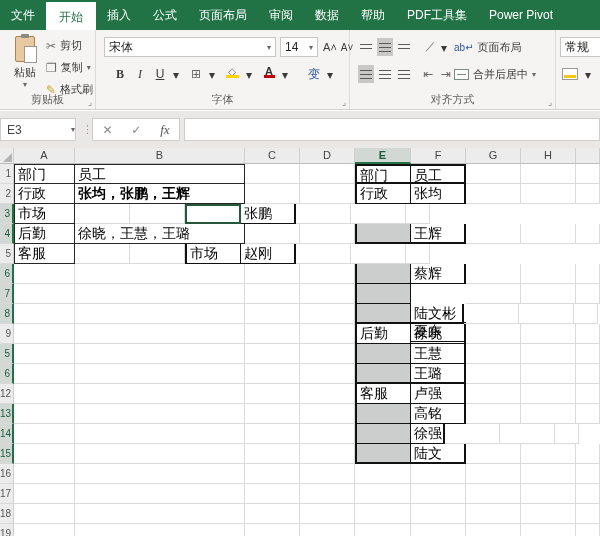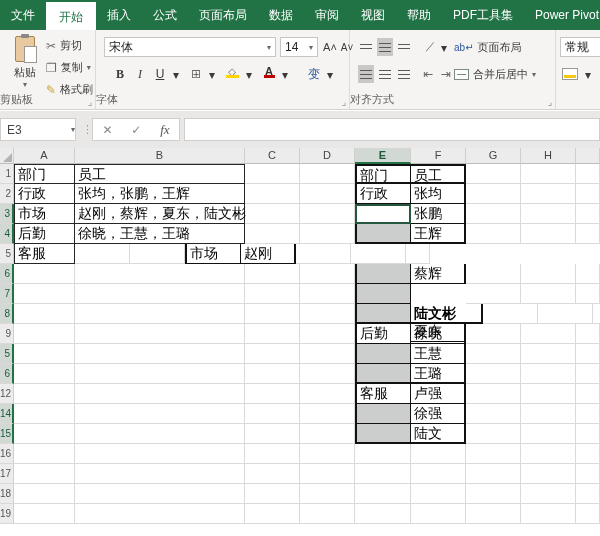--- a/index.html
+++ b/index.html
@@ -8,21 +8,21 @@
   #app { position:absolute; inset:0; width:600px; height:536px; overflow:hidden;padding-left:24px; }
 
   
   #tabbar { position:absolute; top:0; left:0; right:0; height:30px; background:#217346; display:flex; align-items:center; overflow:hidden; }
   .tab { color:#fff; font-size:12px; padding:7px 11px; white-space:nowrap; cursor:default; }
   .tab.active { background:#fff; color:#217346; margin-top:2px; padding:7px 13px; height:28px; }
 
   
   #ribbon { position:absolute; top:30px; left:0; right:0; height:80px; background:#f5f4f2; border-bottom:1px solid #d4d2cf; }
   .group { position:absolute; top:0; bottom:0; border-right:1px solid #dddbd8; }
-  .group-label { position:absolute; bottom:2px; left:0; right:0; text-align:left; font-size:11px; color:#605e5c; }
+  .group-label { position:absolute; bottom:2px; left:0; right:0; text-align:center; font-size:11px; color:#605e5c; }
   .launcher { position:absolute; bottom:2px; right:3px; font-size:9px; color:#8a8886; }
   .caret { font-size:8px; color:#666; }
   .rbtn { position:absolute; font-size:11px; color:#3b3a39; display:flex; align-items:center; gap:4px; white-space:nowrap; }
   .icon-glyph { font-size:12px; color:#6a6867; }
   .combo { position:absolute; background:#fff; border:1px solid #c8c6c4; height:20px; font-size:12px; color:#252423; display:flex; align-items:center; padding:0 4px; justify-content:space-between; }
   .toggle { position:absolute; width:16px; height:18px; display:flex; align-items:center; justify-content:center; font-size:12px; color:#3b3a39; }
   .pressed { background:#cac8c6; }
   .bars { width:12px; height:9px; background:repeating-linear-gradient(to bottom,#595959 0 1.4px,transparent 1.4px 3.8px); }
   .paste-big { position:absolute; left:6px; top:4px; width:38px; height:72px; display:flex; flex-direction:column; align-items:center; font-size:11px; color:#3b3a39; }
   .clipboard { position:relative; width:20px; height:26px; background:#e8c9a0; border:1px solid #a9834f; border-radius:2px; margin-top:2px; }
@@ -74,23 +74,22 @@
 
 <div id="app">
 
   <div id="tabbar">
 
     <div class="tab">文件</div>
       <div class="tab active">开始</div>
       <div class="tab">插入</div>
       <div class="tab">公式</div>
       <div class="tab">页面布局</div>
+      <div class="tab">审阅</div>
       <div class="tab">数据</div>
-      <div class="tab">审阅</div>
-      <div class="tab">视图</div>
       <div class="tab">帮助</div>
       <div class="tab">PDF工具集</div>
       <div class="tab">Power Pivot</div>
   </div>
 
   <div id="ribbon">
 
     <div class="group" style="left:0;width:96px;">
       <div class="paste-big">
         <span class="clipboard">
@@ -242,33 +241,32 @@
         <div class="cell" style="width: 55px;"></div>
         <div class="cell tE thickB top2 left2" style="width: 56px;">部门</div>
         <div class="cell tE thickB top2 right2" style="width: 55px;">员工</div>
         <div class="cell" style="width: 55px;"></div>
         <div class="cell" style="width: 55px;"></div>
         <div class="cell" style="width: 24px;"></div>
       </div>
       <div class="row">
         <div class="rowh">2</div>
         <div class="cell tA left" style="width: 61px;">行政</div>
-        <div class="cell tA" style="width: 170px;">张均，张鹏，王辉</div>
+        <div class="cell tA" style="width: 170px; font-weight: bold;">张均，张鹏，王辉</div>
         <div class="cell" style="width: 55px;"></div>
         <div class="cell" style="width: 55px;"></div>
         <div class="cell tE left2" style="width: 56px;">行政</div>
         <div class="cell tE right2" style="width: 55px;">张均</div>
         <div class="cell" style="width: 55px;"></div>
         <div class="cell" style="width: 55px;"></div>
         <div class="cell" style="width: 24px;"></div>
       </div>
       <div class="row">
         <div class="rowh sel">3</div>
         <div class="cell tA left" style="width: 61px;">市场</div>
-        <div class="cell tA" style="width: 170px;">赵刚，蔡辉，夏东，陆文彬</div>
         <div class="cell" style="width: 55px;"></div>
         <div class="cell" style="width: 55px;"></div>
         <div class="cell tE left2 activecell" style="width: 56px;"></div>
         <div class="cell tE right2" style="width: 55px;">张鹏</div>
         <div class="cell" style="width: 55px;"></div>
         <div class="cell" style="width: 55px;"></div>
         <div class="cell" style="width: 24px;"></div>
       </div>
       <div class="row">
         <div class="rowh sel">4</div>
@@ -317,21 +315,21 @@
         <div class="cell" style="width: 55px;"></div>
         <div class="cell" style="width: 24px;"></div>
       </div>
       <div class="row">
         <div class="rowh sel">8</div>
         <div class="cell" style="width: 61px;"></div>
         <div class="cell" style="width: 170px;"></div>
         <div class="cell" style="width: 55px;"></div>
         <div class="cell" style="width: 55px;"></div>
         <div class="cell tE thickB left2 gray" style="width: 56px;"></div>
-        <div class="cell tE thickB right2" style="width: 72px; font-weight: bold;">陆文彬</div>
+        <div class="cell tE thickB right2" style="width: 53px;">陆文彬</div>
         <div class="cell" style="width: 55px;"></div>
         <div class="cell" style="width: 55px;"></div>
         <div class="cell" style="width: 24px;"></div>
       </div>
       <div class="row">
         <div class="rowh">9</div>
         <div class="cell" style="width: 61px;"></div>
         <div class="cell" style="width: 170px;"></div>
         <div class="cell" style="width: 55px;"></div>
         <div class="cell" style="width: 55px;"></div>
@@ -371,27 +369,39 @@
         <div class="cell" style="width: 170px;"></div>
         <div class="cell" style="width: 55px;"></div>
         <div class="cell" style="width: 55px;"></div>
         <div class="cell tE left2" style="width: 56px;">客服</div>
         <div class="cell tE right2" style="width: 55px;">卢强</div>
         <div class="cell" style="width: 55px;"></div>
         <div class="cell" style="width: 55px;"></div>
         <div class="cell" style="width: 24px;"></div>
       </div>
       <div class="row">
+        <div class="rowh sel">13</div>
+        <div class="cell" style="width: 61px;"></div>
+        <div class="cell" style="width: 170px;"></div>
+        <div class="cell" style="width: 55px;"></div>
+        <div class="cell" style="width: 55px;"></div>
+        <div class="cell tE left2 gray" style="width: 56px;"></div>
+        <div class="cell tE right2" style="width: 55px;">高铭</div>
+        <div class="cell" style="width: 55px;"></div>
+        <div class="cell" style="width: 55px;"></div>
+        <div class="cell" style="width: 24px;"></div>
+      </div>
+      <div class="row">
         <div class="rowh sel">14</div>
         <div class="cell" style="width: 61px;"></div>
         <div class="cell" style="width: 170px;"></div>
         <div class="cell" style="width: 55px;"></div>
         <div class="cell" style="width: 55px;"></div>
         <div class="cell tE left2 gray" style="width: 56px;"></div>
-        <div class="cell tE right2" style="width: 55px;">徐强</div>
+        <div class="cell tE right2" style="width: 34px;">徐强</div>
         <div class="cell" style="width: 55px;"></div>
         <div class="cell" style="width: 55px;"></div>
         <div class="cell" style="width: 24px;"></div>
       </div>
       <div class="row">
         <div class="rowh sel">15</div>
         <div class="cell" style="width: 61px;"></div>
         <div class="cell" style="width: 170px;"></div>
         <div class="cell" style="width: 55px;"></div>
         <div class="cell" style="width: 55px;"></div>

